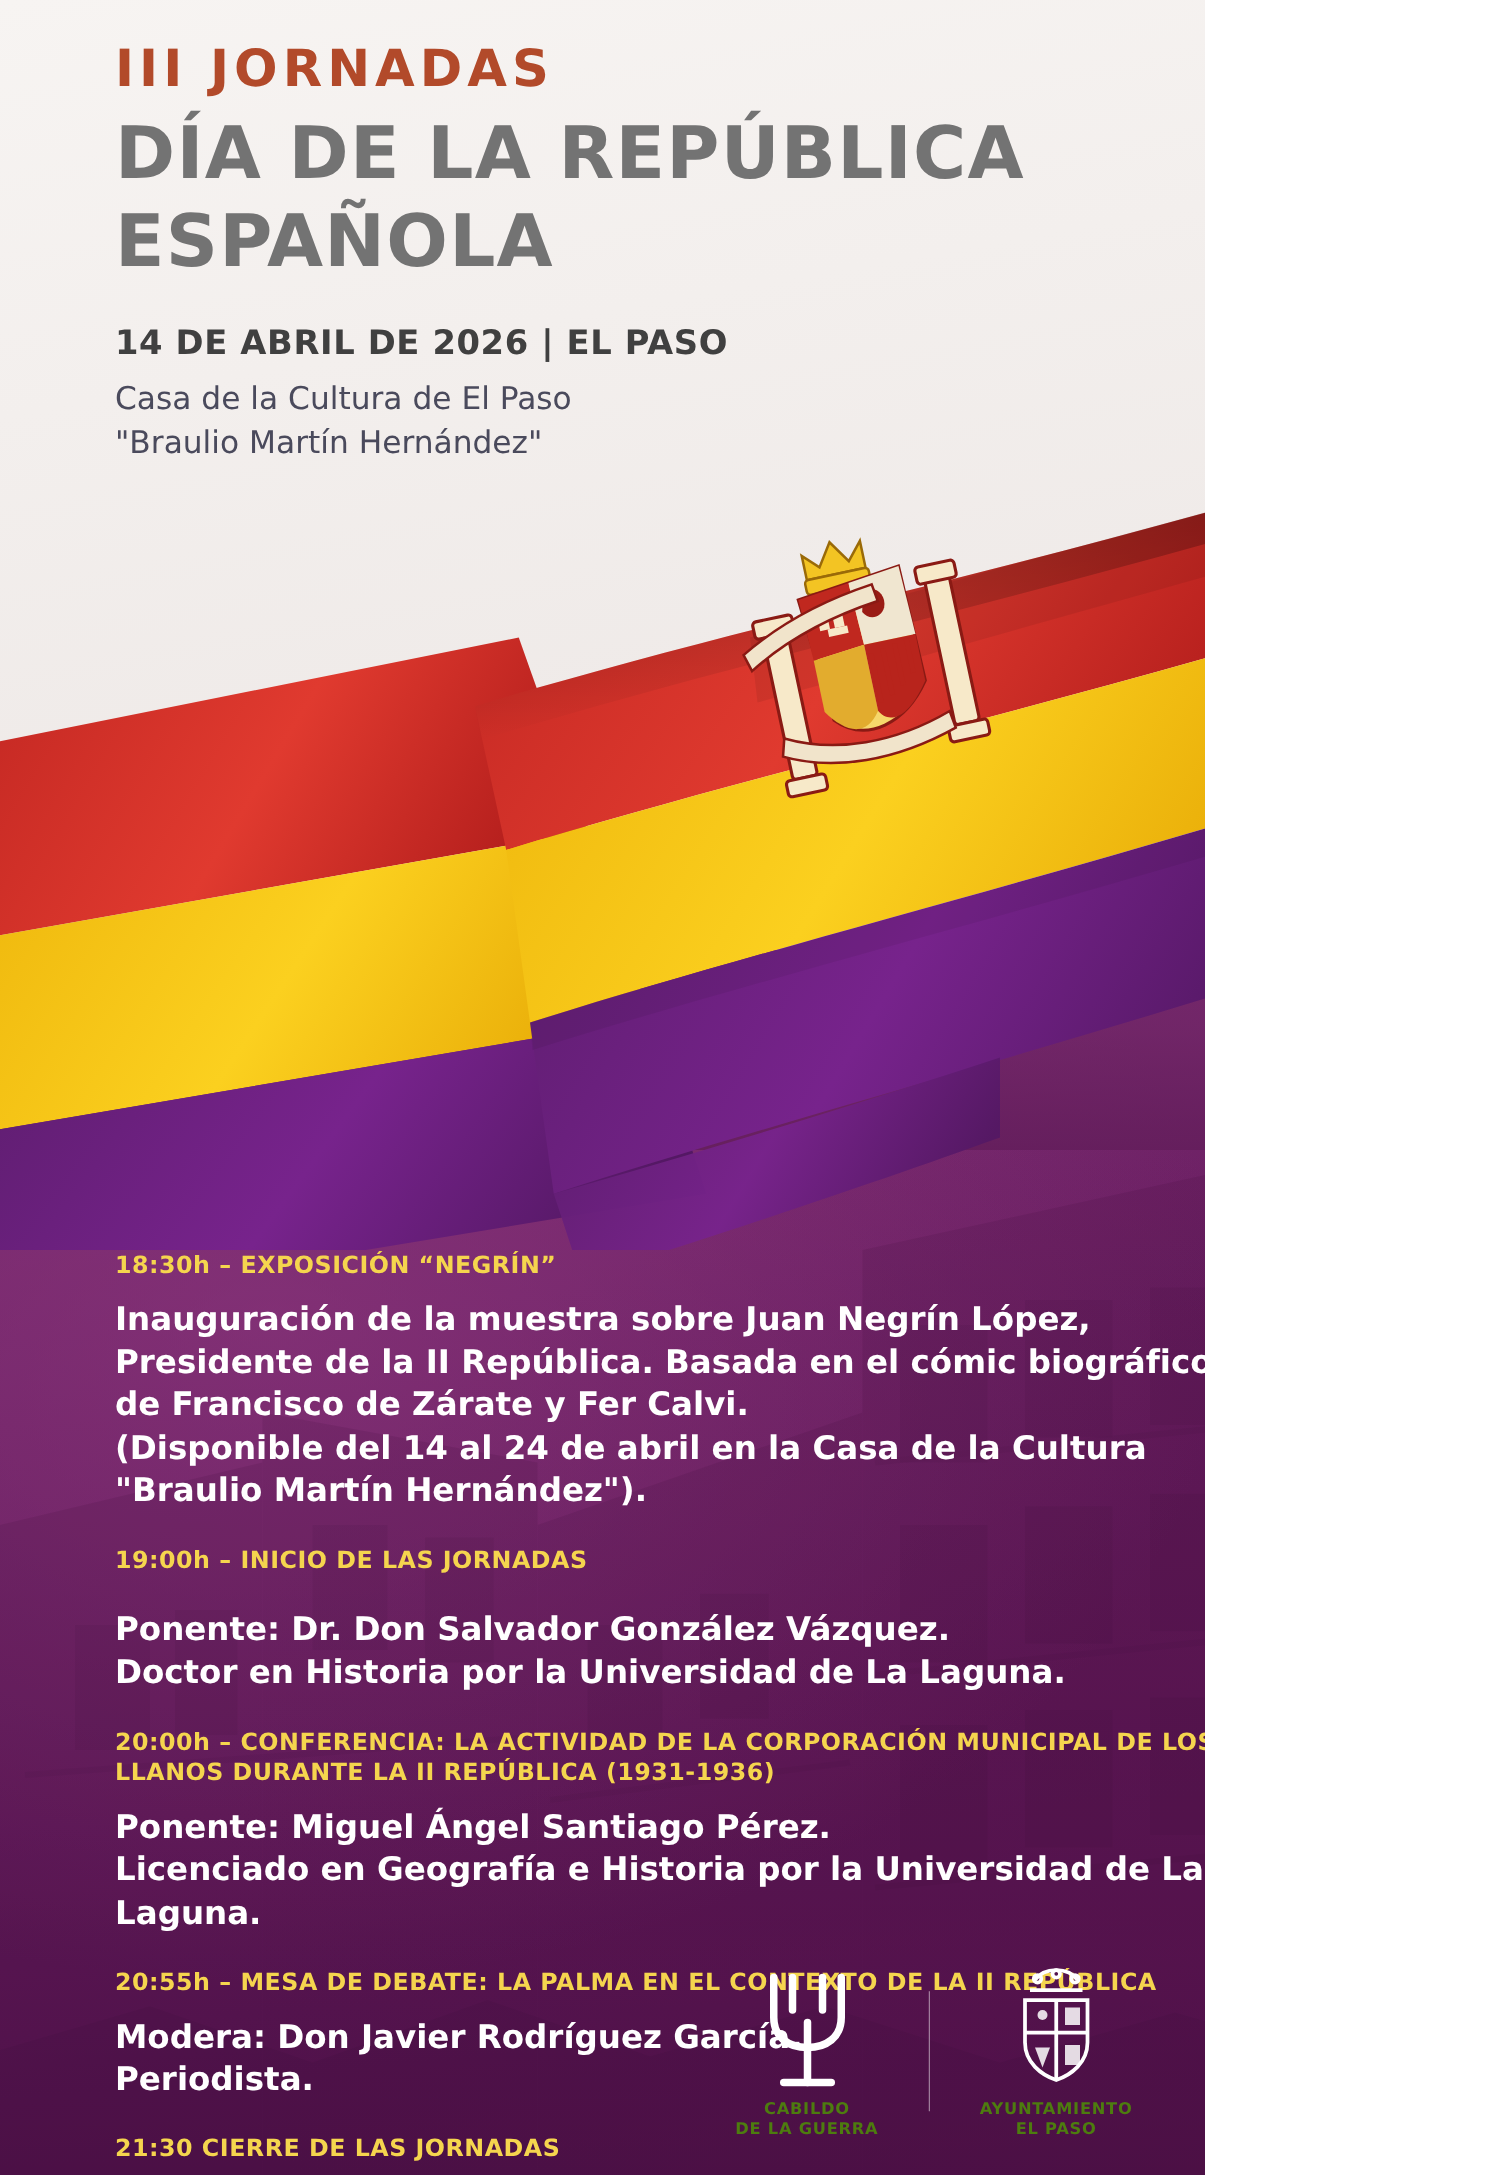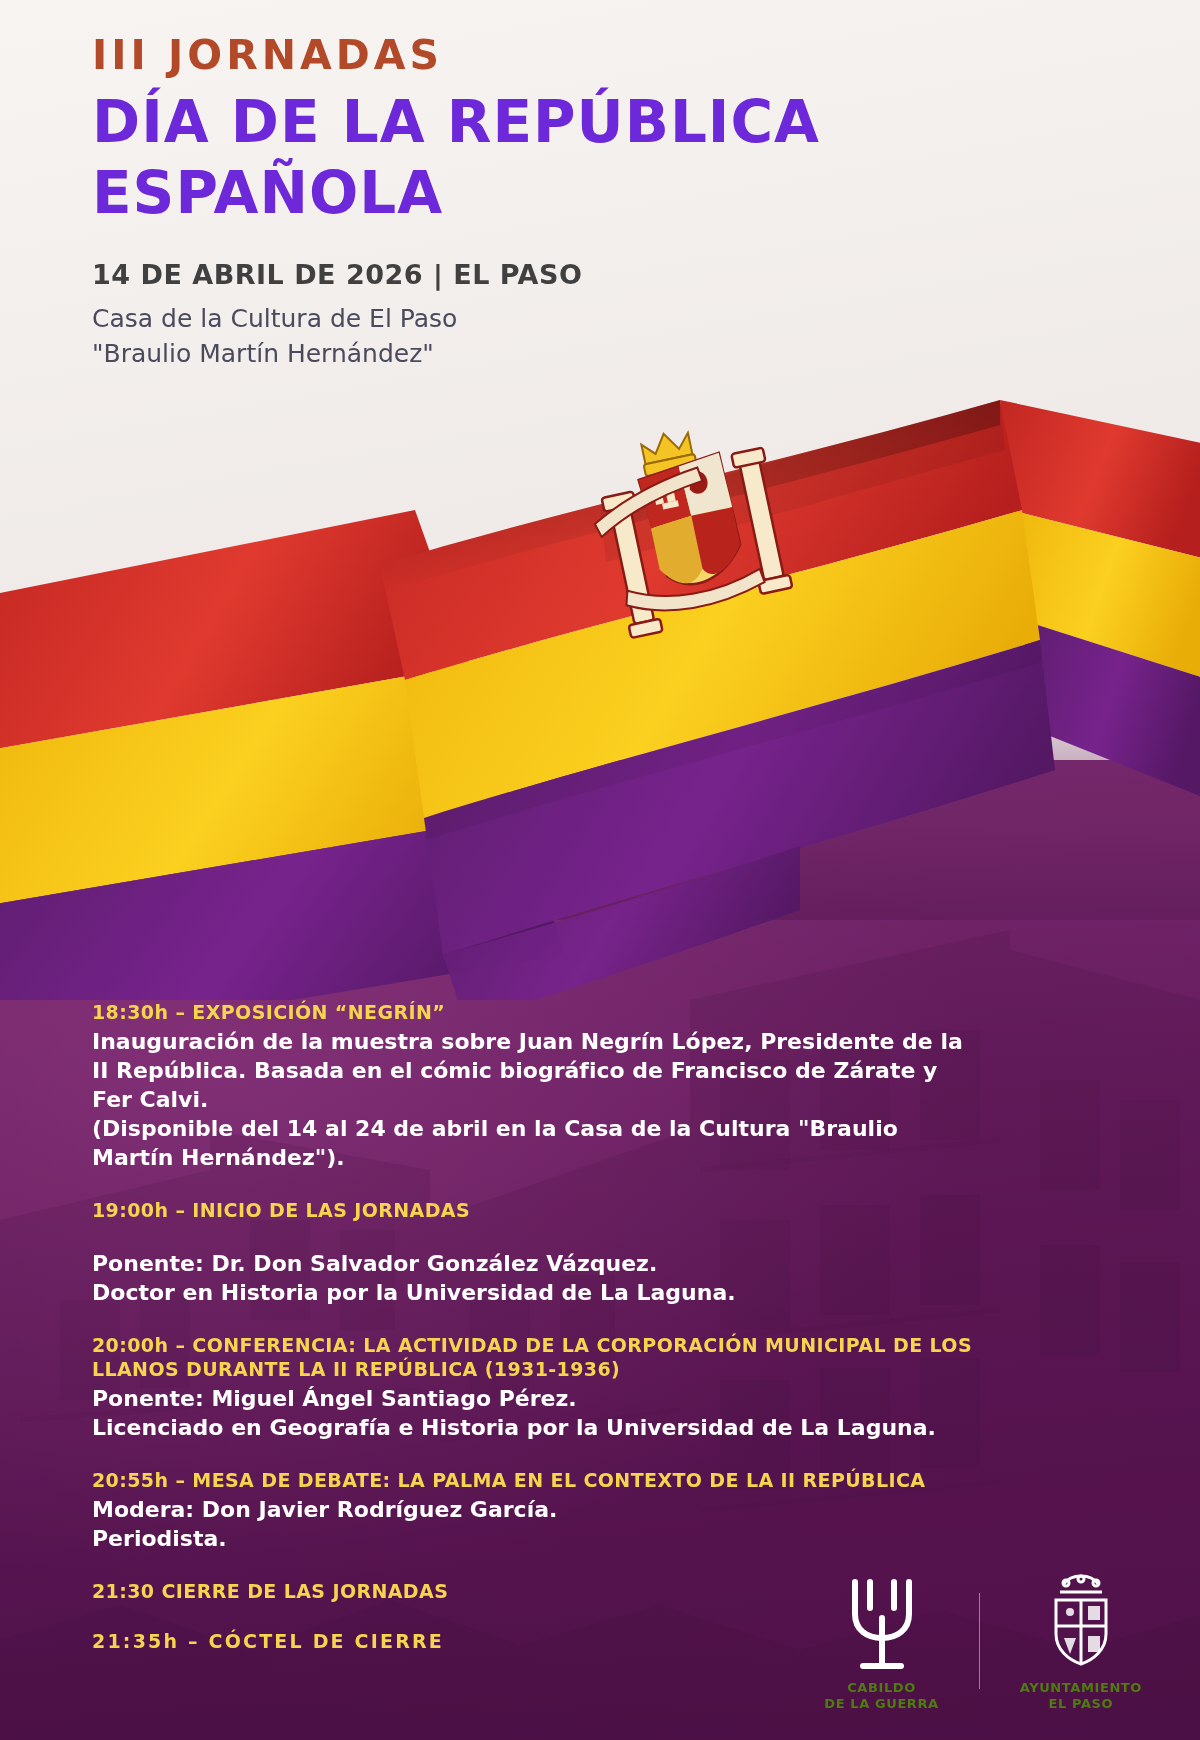--- a/index.html
+++ b/index.html
@@ -5,21 +5,21 @@
   html, body {
     margin: 0;
     padding: 0;
     background: #ffffff;
   }
   body {
     font-family: "DejaVu Sans", sans-serif;
   }
   #poster {
     position: relative;
-    width: 1200px;
+    width: 964px;
     height: 1740px;
     overflow: hidden;
     background: #f4f0ee;
   }
 
   
   .bg-top {
     position: absolute;
     left: 0; top: 0;
     width: 1200px; height: 900px;
@@ -68,21 +68,21 @@
     font-weight: bold;
     color: #b24a2a;
     letter-spacing: 4px;
     font-size: 41px;
     line-height: 1.26;
     text-transform: uppercase;
   }
   .h-main {
     font-family: "DejaVu Sans", sans-serif;
     font-weight: bold;
-    color: #6d28d9;
+    color: #737373;
     font-size: 58px;
     letter-spacing: 1px;
     line-height: 1.06;
     margin-top: 10px;
     text-transform: uppercase;
   }
   .h-date {
     margin-top: 34px;
     font-size: 27px;
     font-weight: bold;
@@ -109,23 +109,23 @@
   .item-title {
     color: #f5d54e;
     font-weight: bold;
     font-size: 19px;
     line-height: 1.3;
     letter-spacing: 0.4px;
   }
   .item-body {
     color: #ffffff;
     font-weight: bold;
-    font-size: 22px;
+    font-size: 26px;
     line-height: 1.32;
-    margin-top: 2px;
+    margin-top: 14px;
   }
   .item-title.wide { letter-spacing: 2.2px; }
 
   
   .logos {
     position: absolute;
     right: 58px; bottom: 28px;
     display: flex;
     align-items: flex-end;
     gap: 40px;

